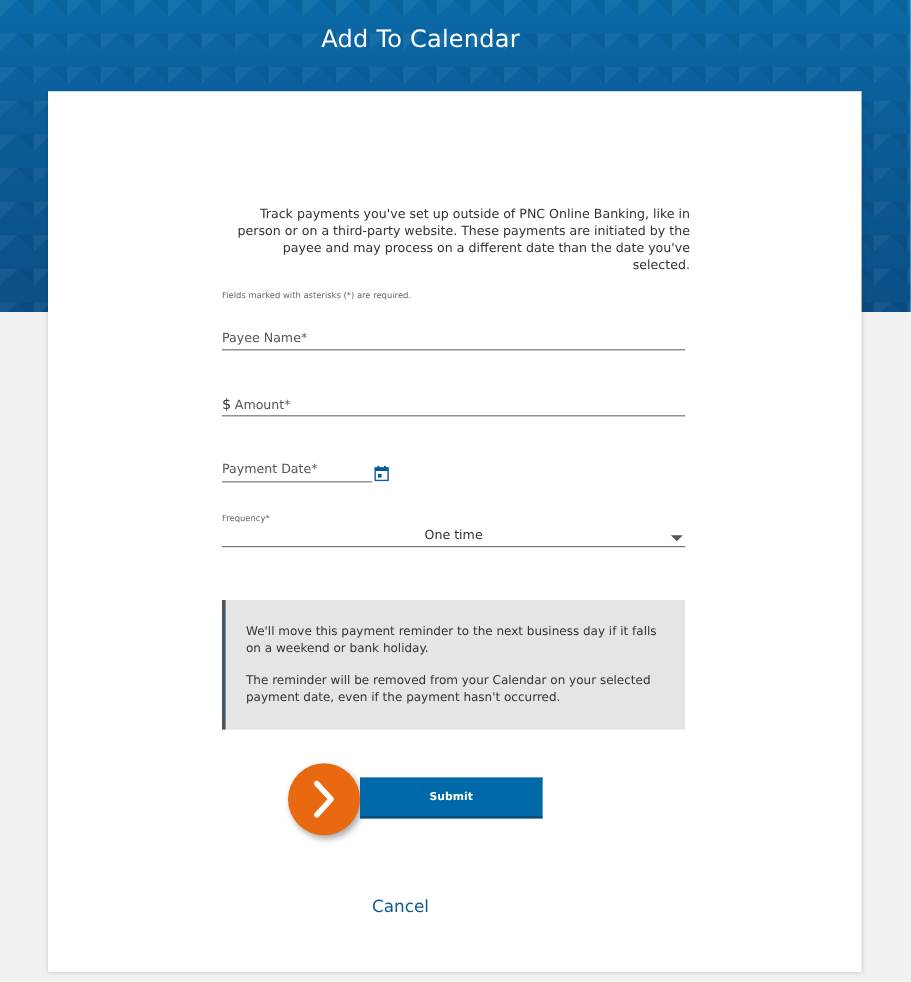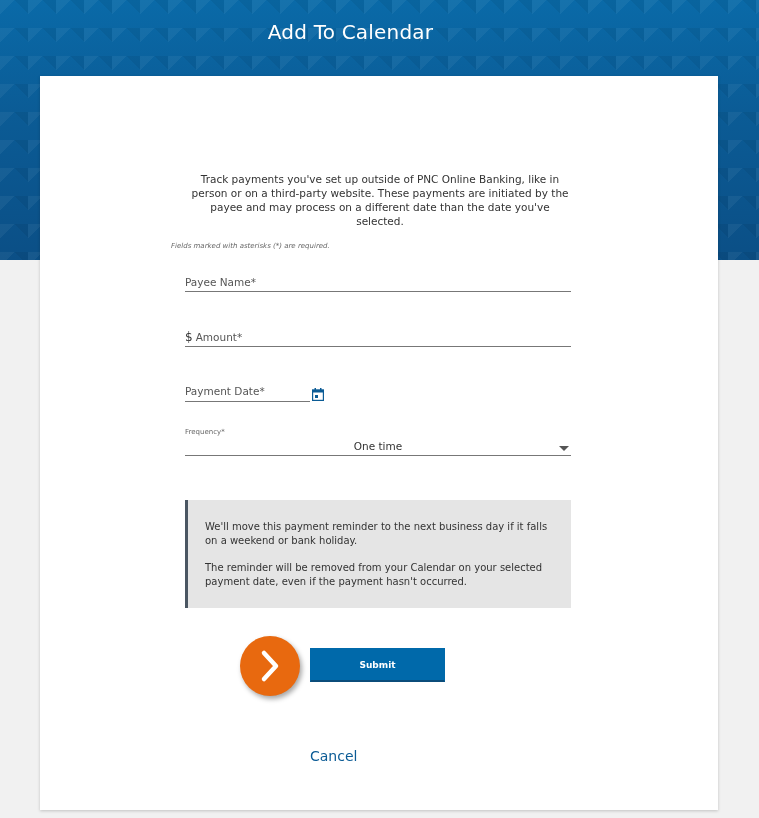--- a/index.html
+++ b/index.html
@@ -6,34 +6,34 @@
   body { width:759px; height:818px; background:#f1f1f1; position:relative; overflow:hidden; font-family:"DejaVu Sans", sans-serif; color:#333; }
   .hero { position:absolute; left:0; top:0; width:759px; height:260px;
     background: linear-gradient(180deg, #0a6aa8 0%, #0b5b95 45%, #0b4f86 100%); }
   .hero::after { content:""; position:absolute; inset:0;
     background-image:
       linear-gradient(135deg, rgba(255,255,255,0.05) 25%, transparent 25%),
       linear-gradient(225deg, rgba(0,0,0,0.06) 25%, transparent 25%);
     background-size:28px 28px; }
   .page-title { position:absolute; left:0; top:20px; width:701px; text-align:center; color:#fff; font-size:20px; z-index:2; letter-spacing:0.2px; }
   .card { position:absolute; left:40px; top:76px; width:678px; height:734px; background:#fff; box-shadow:0 1px 3px rgba(0,0,0,0.2); z-index:1; }
-  .intro { position:absolute; left:145px; top:96px; width:390px; text-align:center; font-size:10.5px; line-height:14px; color:#333; }
-  .req-note { position:absolute; left:131px; top:166px; font-size:7px; font-style:italic; color:#666; }
+  .intro { position:absolute; left:145px; top:96px; width:390px; text-align:right; font-size:10.5px; line-height:14px; color:#333; }
+  .req-note { position:absolute; left:145px; top:166px; font-size:7px; color:#666; }
   .field { position:absolute; left:145px; border-bottom:1px solid #777; font-size:10.5px; color:#555; }
   .field.payee { top:200px; width:386px; height:15px; }
   .field.amount { top:254px; width:386px; height:16px; }
   .field.date { top:309px; width:125px; height:16px; }
   .dollar { color:#333; font-size:12px; margin-right:3px; }
   .cal-icon { position:absolute; left:272px; top:312px; width:12px; height:13px; }
   .freq-label { position:absolute; left:145px; top:352px; font-size:7px; color:#666; }
   .field.freq { top:364px; width:386px; height:15px; color:#333;text-align:center; }
   .caret { position:absolute; right:2px; top:6px; width:0; height:0; border-left:5px solid transparent; border-right:5px solid transparent; border-top:5px solid #555; }
   .notice { position:absolute; left:145px; top:424px; width:386px; height:108px; background:#e5e5e5; border-left:3px solid #4a5662; box-sizing:border-box; padding:20px 20px 0 17px; font-size:10px; line-height:14px; color:#333; }
   .notice p { margin:0 0 13px 0; }
-  .btn { position:absolute; left:270px; width:135px; height:34px; box-sizing:border-box; font-size:9px; font-weight:bold; text-align:center; line-height:32px; cursor:pointer; }
+  .btn { position:absolute; left:260px; width:152px; height:34px; box-sizing:border-box; font-size:9px; font-weight:bold; text-align:center; line-height:32px; cursor:pointer; }
   .btn.submit { top:572px; background:#0069aa; color:#fff; border:1px solid #0069aa; border-bottom:2px solid #0b4c7a; }
   .btn.previous { top:617px; background:#fff; color:#0b5b95; border:2px solid #0b5b95; }
   .cancel { position:absolute; left:270px; top:672px; width:135px; text-align:left; font-size:14px; color:#0b5b95; cursor:pointer; }
   .pointer { position:absolute; left:200px; top:560px; width:60px; height:60px; border-radius:50%; background:#e8690f; box-shadow:2px 3px 5px rgba(0,0,0,0.35); }
 </style>
 </head>
 <body>
 
 <div class="hero"></div>
 <div class="page-title">Add To Calendar</div>

